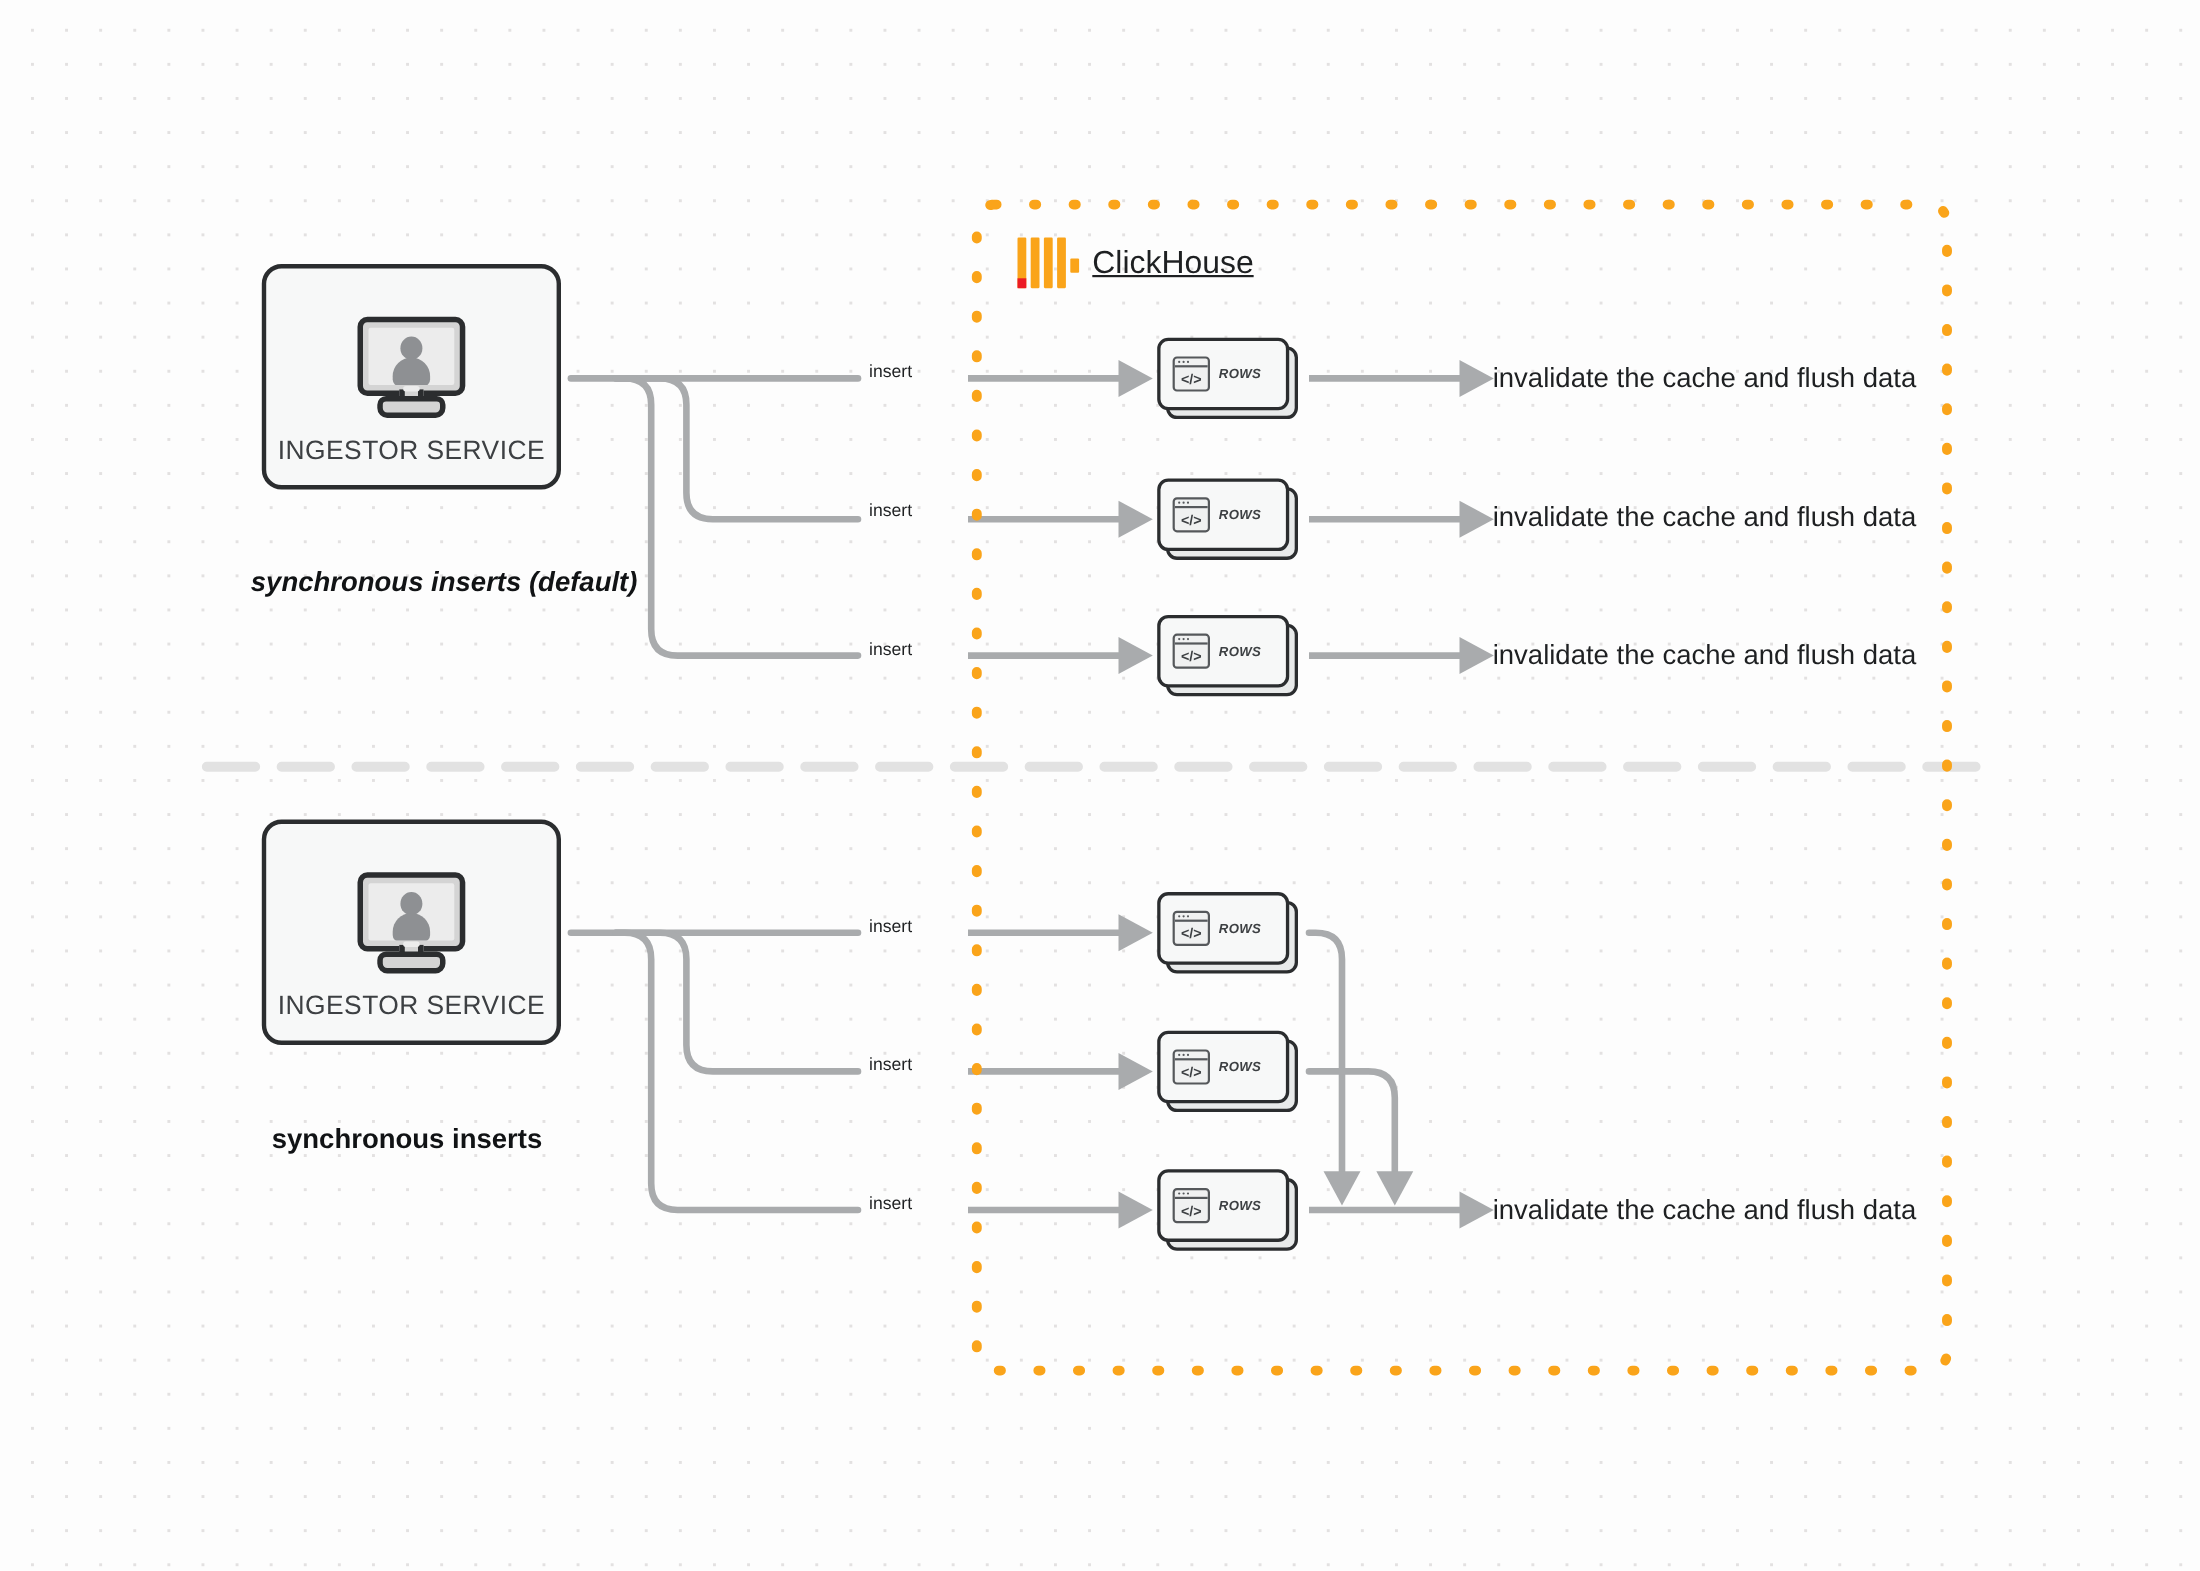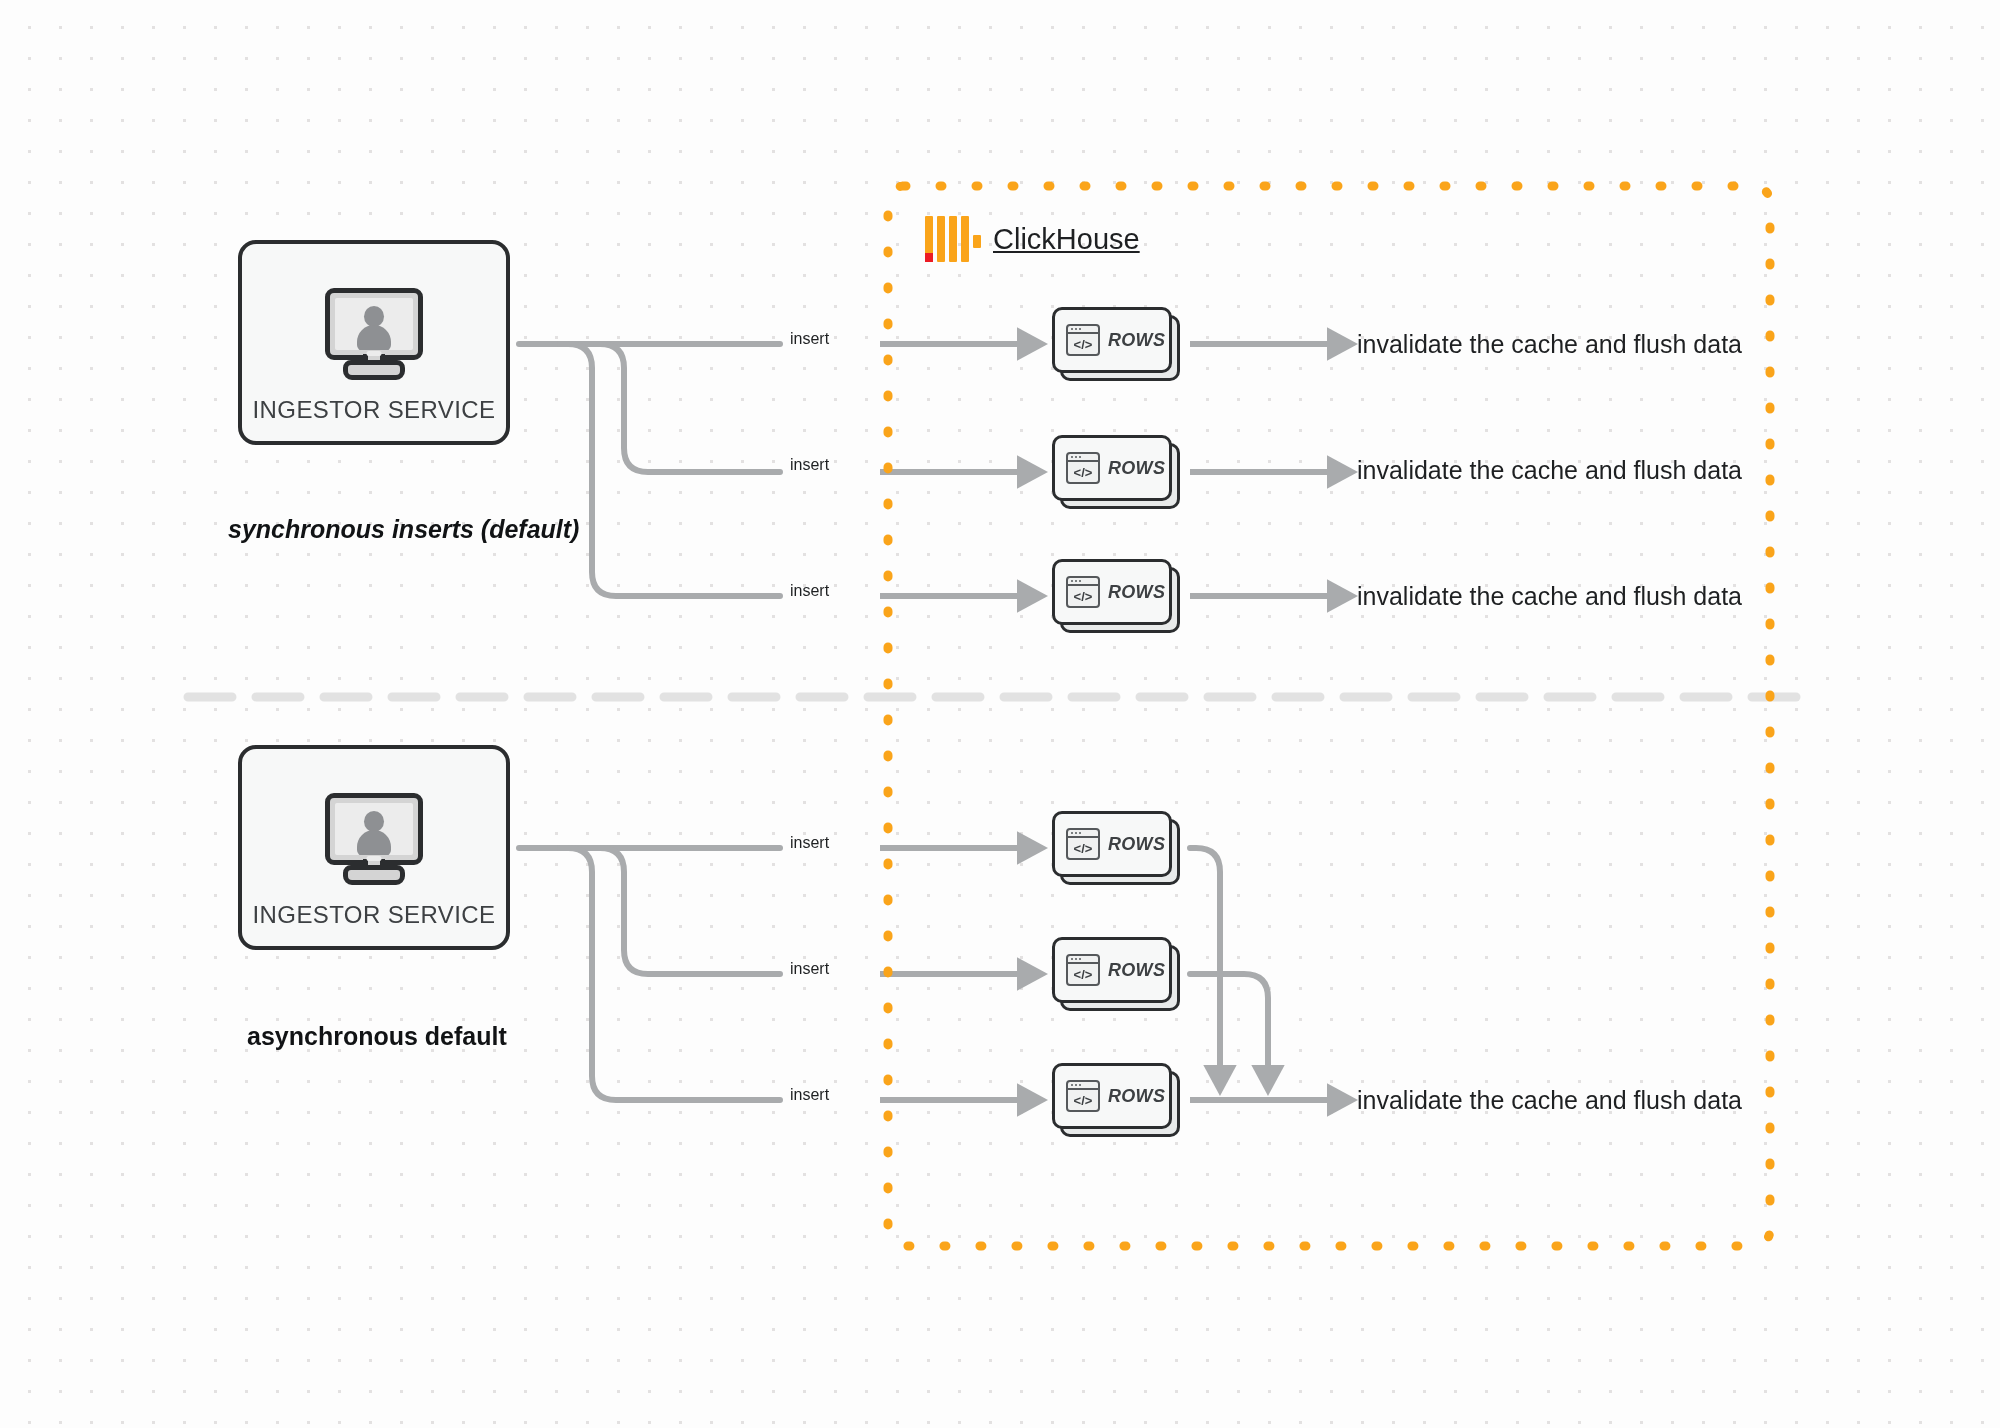--- a/index.html
+++ b/index.html
@@ -196,21 +196,21 @@
     display: flex;
     align-items: center;
     justify-content: center;
     font-size: 13px;
     font-weight: 700;
     color: #3d4043;
     font-family: "Liberation Sans", sans-serif;
     line-height: 1;
   }
   .rows-label {
-    font-size: 18px;
+    font-size: 12px;
     font-style: italic;
     font-weight: 700;
     color: #3d4043;
     letter-spacing: 0.3px;
     font-family: "Liberation Sans", sans-serif;
   }
 
   
   .edge-label {
     position: absolute;
@@ -428,21 +428,21 @@
           <div class="body"></div>
         </div>
       </div>
       <div class="neck"></div>
       <div class="notch"></div>
       <div class="base"></div>
     </div>
     <div class="ingestor-label">INGESTOR SERVICE</div>
   </div>
 
-  <div class="section-label" style="left:247px; top:1022px;">asynchronous default</div>
+  <div class="section-label" style="left:247px; top:1022px;">synchronous inserts</div>
 
   <div class="edge-label" style="left:790px; top:834px;">insert</div>
   <div class="edge-label" style="left:790px; top:960px;">insert</div>
   <div class="edge-label" style="left:790px; top:1086px;">insert</div>
 
   <div class="rows-node" style="left:1052px; top:811px;">
     <div class="shadow-card"></div>
     <div class="front-card">
       <div class="code-win">
         <div class="titlebar">

